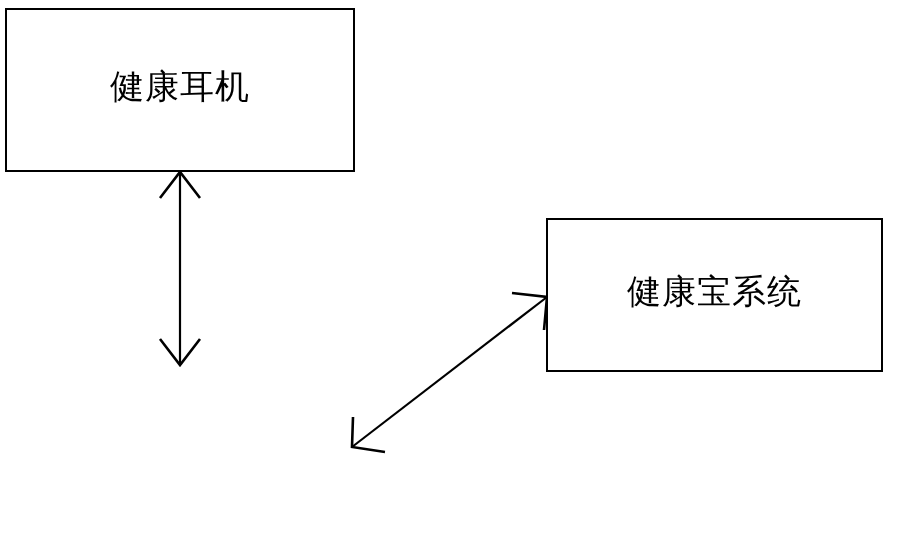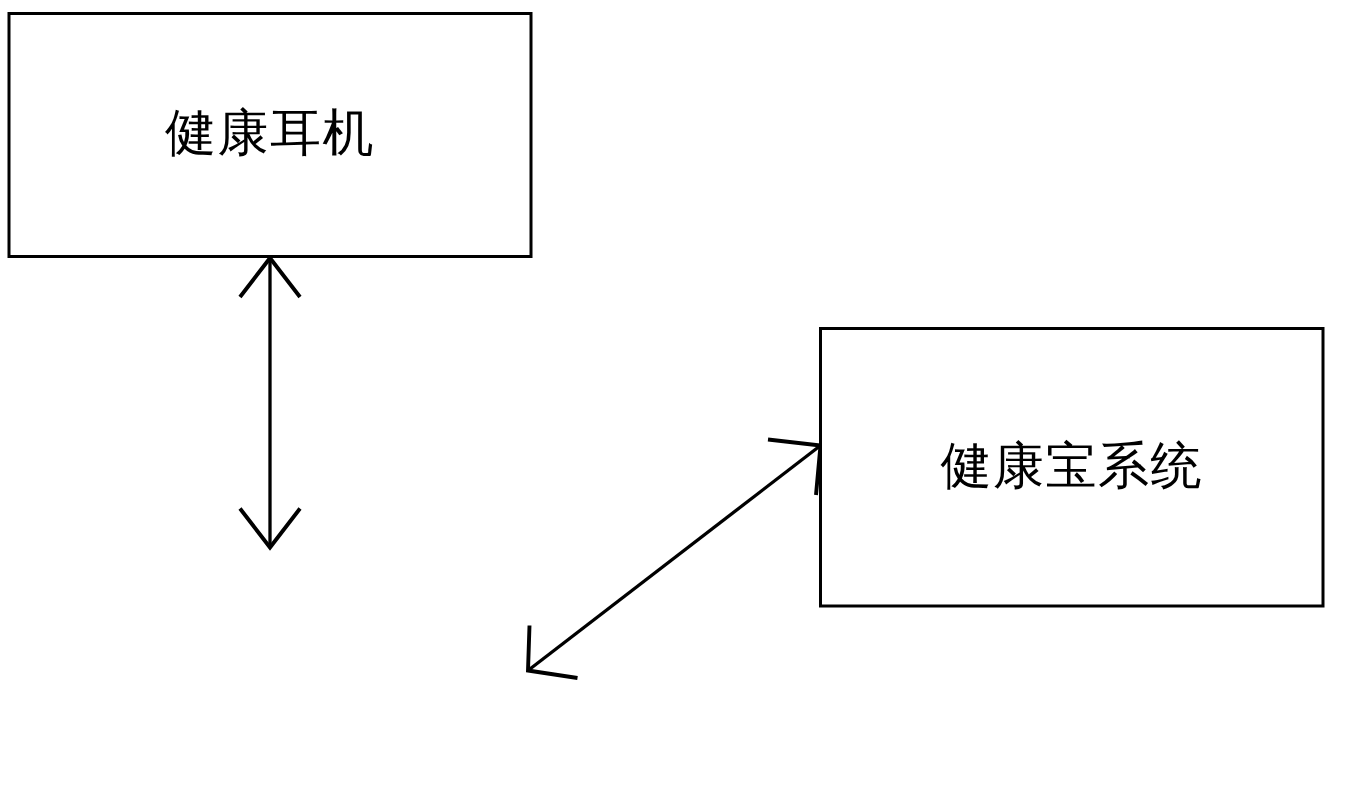--- a/index.html
+++ b/index.html
@@ -21,21 +21,21 @@
   .node {
     position: absolute;
     box-sizing: border-box;
     border: 2px solid #000000;
     background: #ffffff;
     display: flex;
     align-items: center;
     justify-content: center;
   }
   .node-label {
-    font-family: Liberation Serif, serif;
+    font-family: Liberation Mono, monospace;
     font-size: 34px;
     line-height: 1.1;
     color: #000000;
     letter-spacing: 1px;
     white-space: nowrap;
     user-select: none;
   }
   #node-earphone {
     left: 5px;
     top: 8px;
@@ -45,21 +45,21 @@
   #node-compartment {
     left: 7px;
     top: 365px;
     width: 348px;
     height: 161px;
   }
   #node-system {
     left: 546px;
     top: 218px;
     width: 337px;
-    height: 187px;
+    height: 154px;
     align-items: center;
   }
   #edges {
     position: absolute;
     left: 0;
     top: 0;
     width: 902px;
     height: 539px;
     pointer-events: none;
   }

